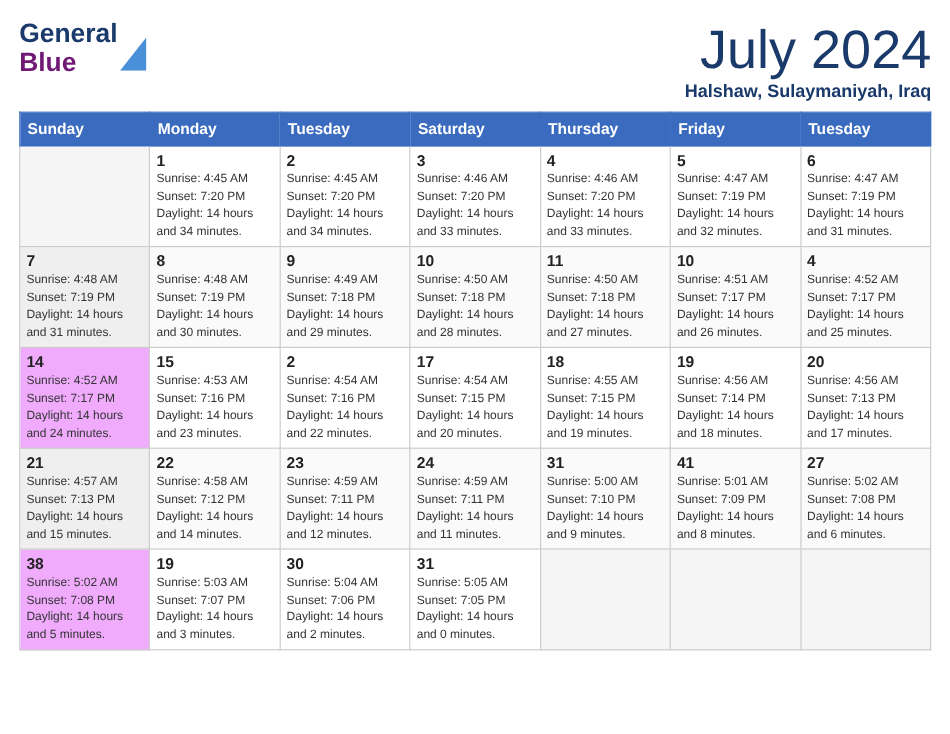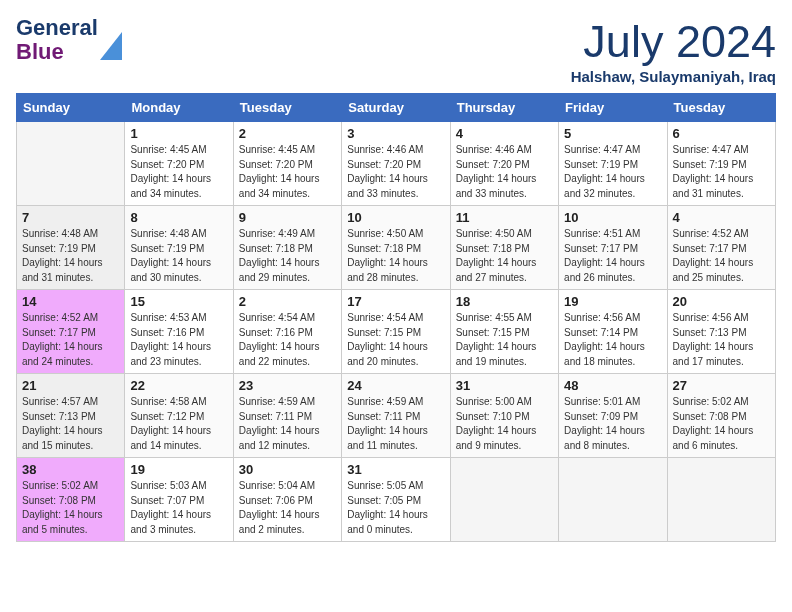--- a/index.html
+++ b/index.html
@@ -207,21 +207,21 @@
         </td>
         <td>
           <div class="day-num">24</div>
           <div class="day-info">Sunrise: 4:59 AM<br>Sunset: 7:11 PM<br>Daylight: 14 hours and 11 minutes.</div>
         </td>
         <td>
           <div class="day-num">31</div>
           <div class="day-info">Sunrise: 5:00 AM<br>Sunset: 7:10 PM<br>Daylight: 14 hours and 9 minutes.</div>
         </td>
         <td>
-          <div class="day-num">48</div>
+          <div class="day-num">41</div>
           <div class="day-info">Sunrise: 5:01 AM<br>Sunset: 7:09 PM<br>Daylight: 14 hours and 8 minutes.</div>
         </td>
         <td>
           <div class="day-num">27</div>
           <div class="day-info">Sunrise: 5:02 AM<br>Sunset: 7:08 PM<br>Daylight: 14 hours and 6 minutes.</div>
         </td>
       </tr>
       <tr>
         <td>
           <div class="day-num">38</div>

